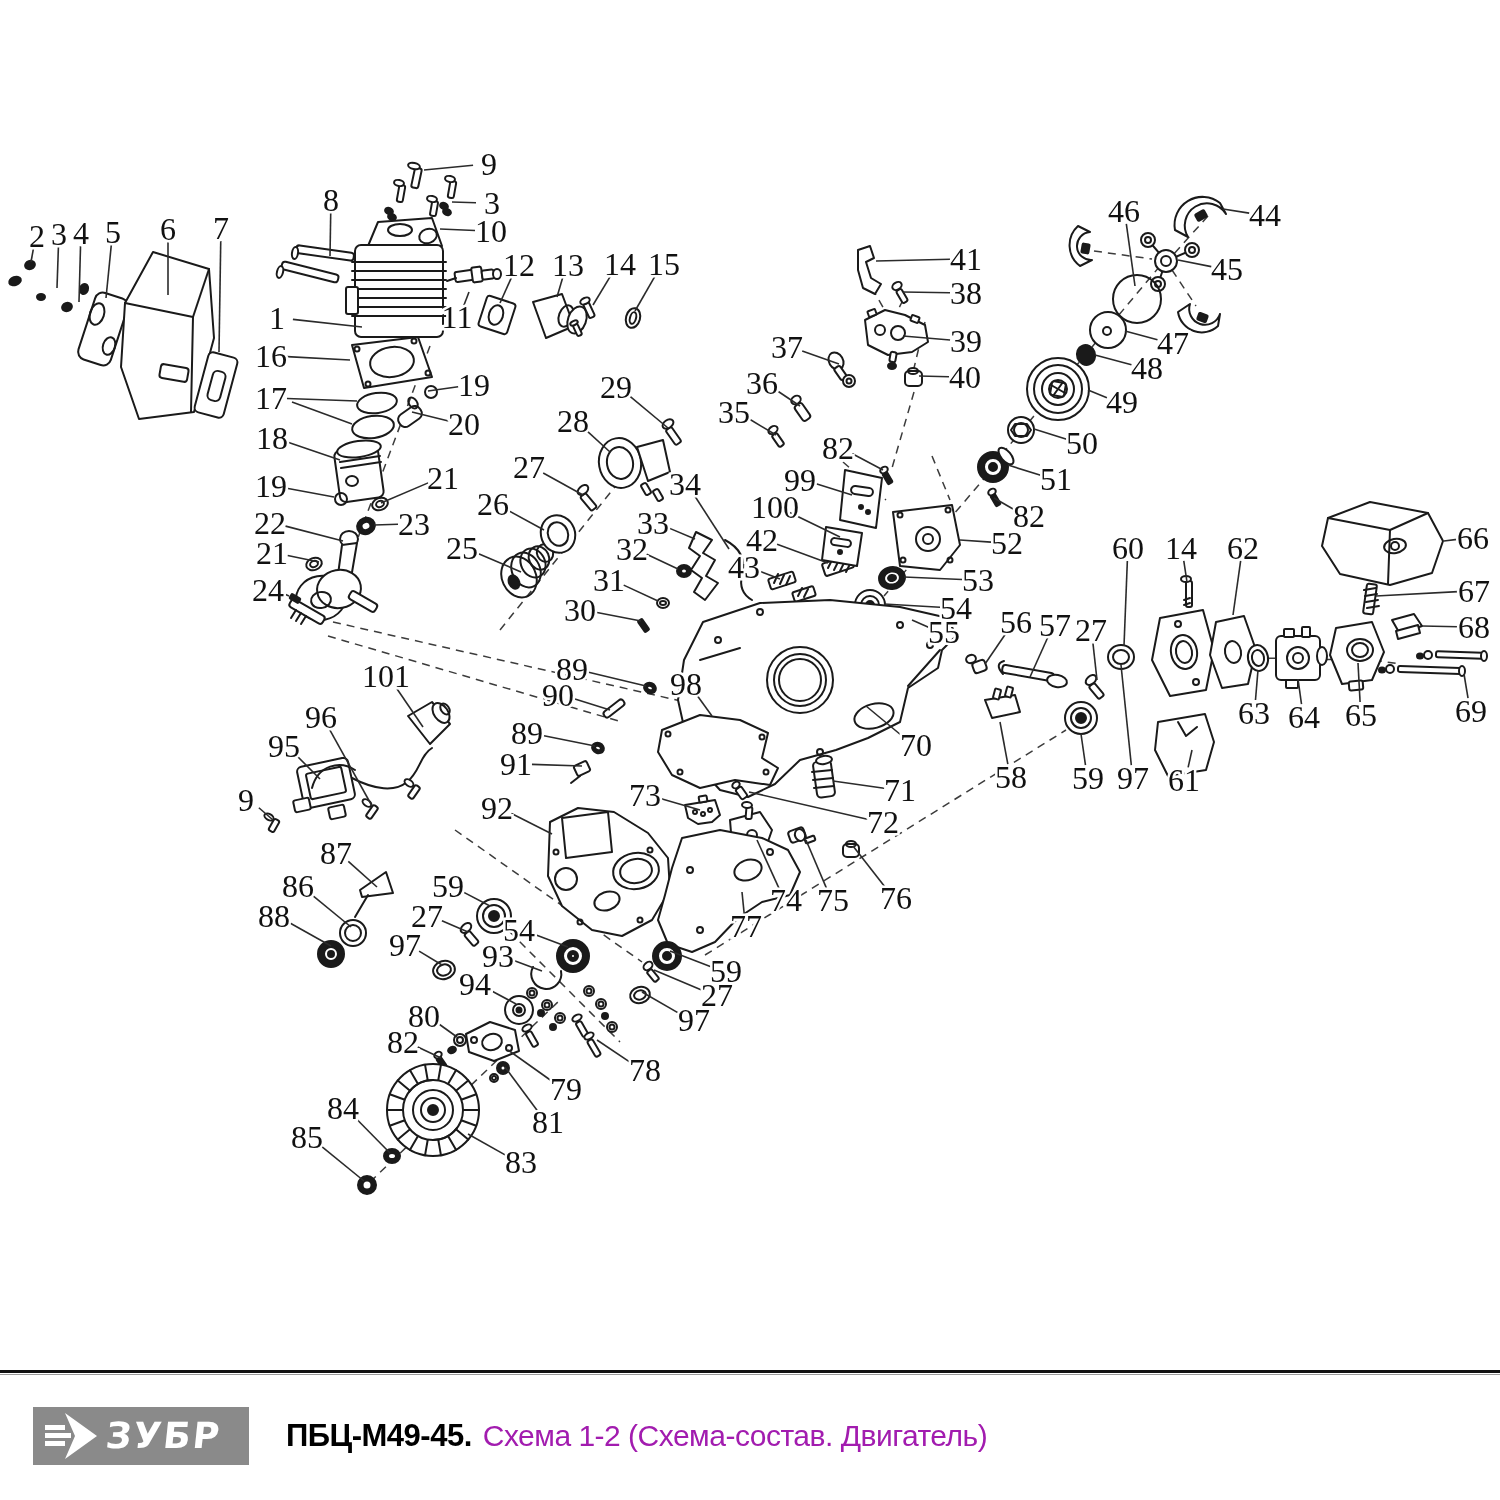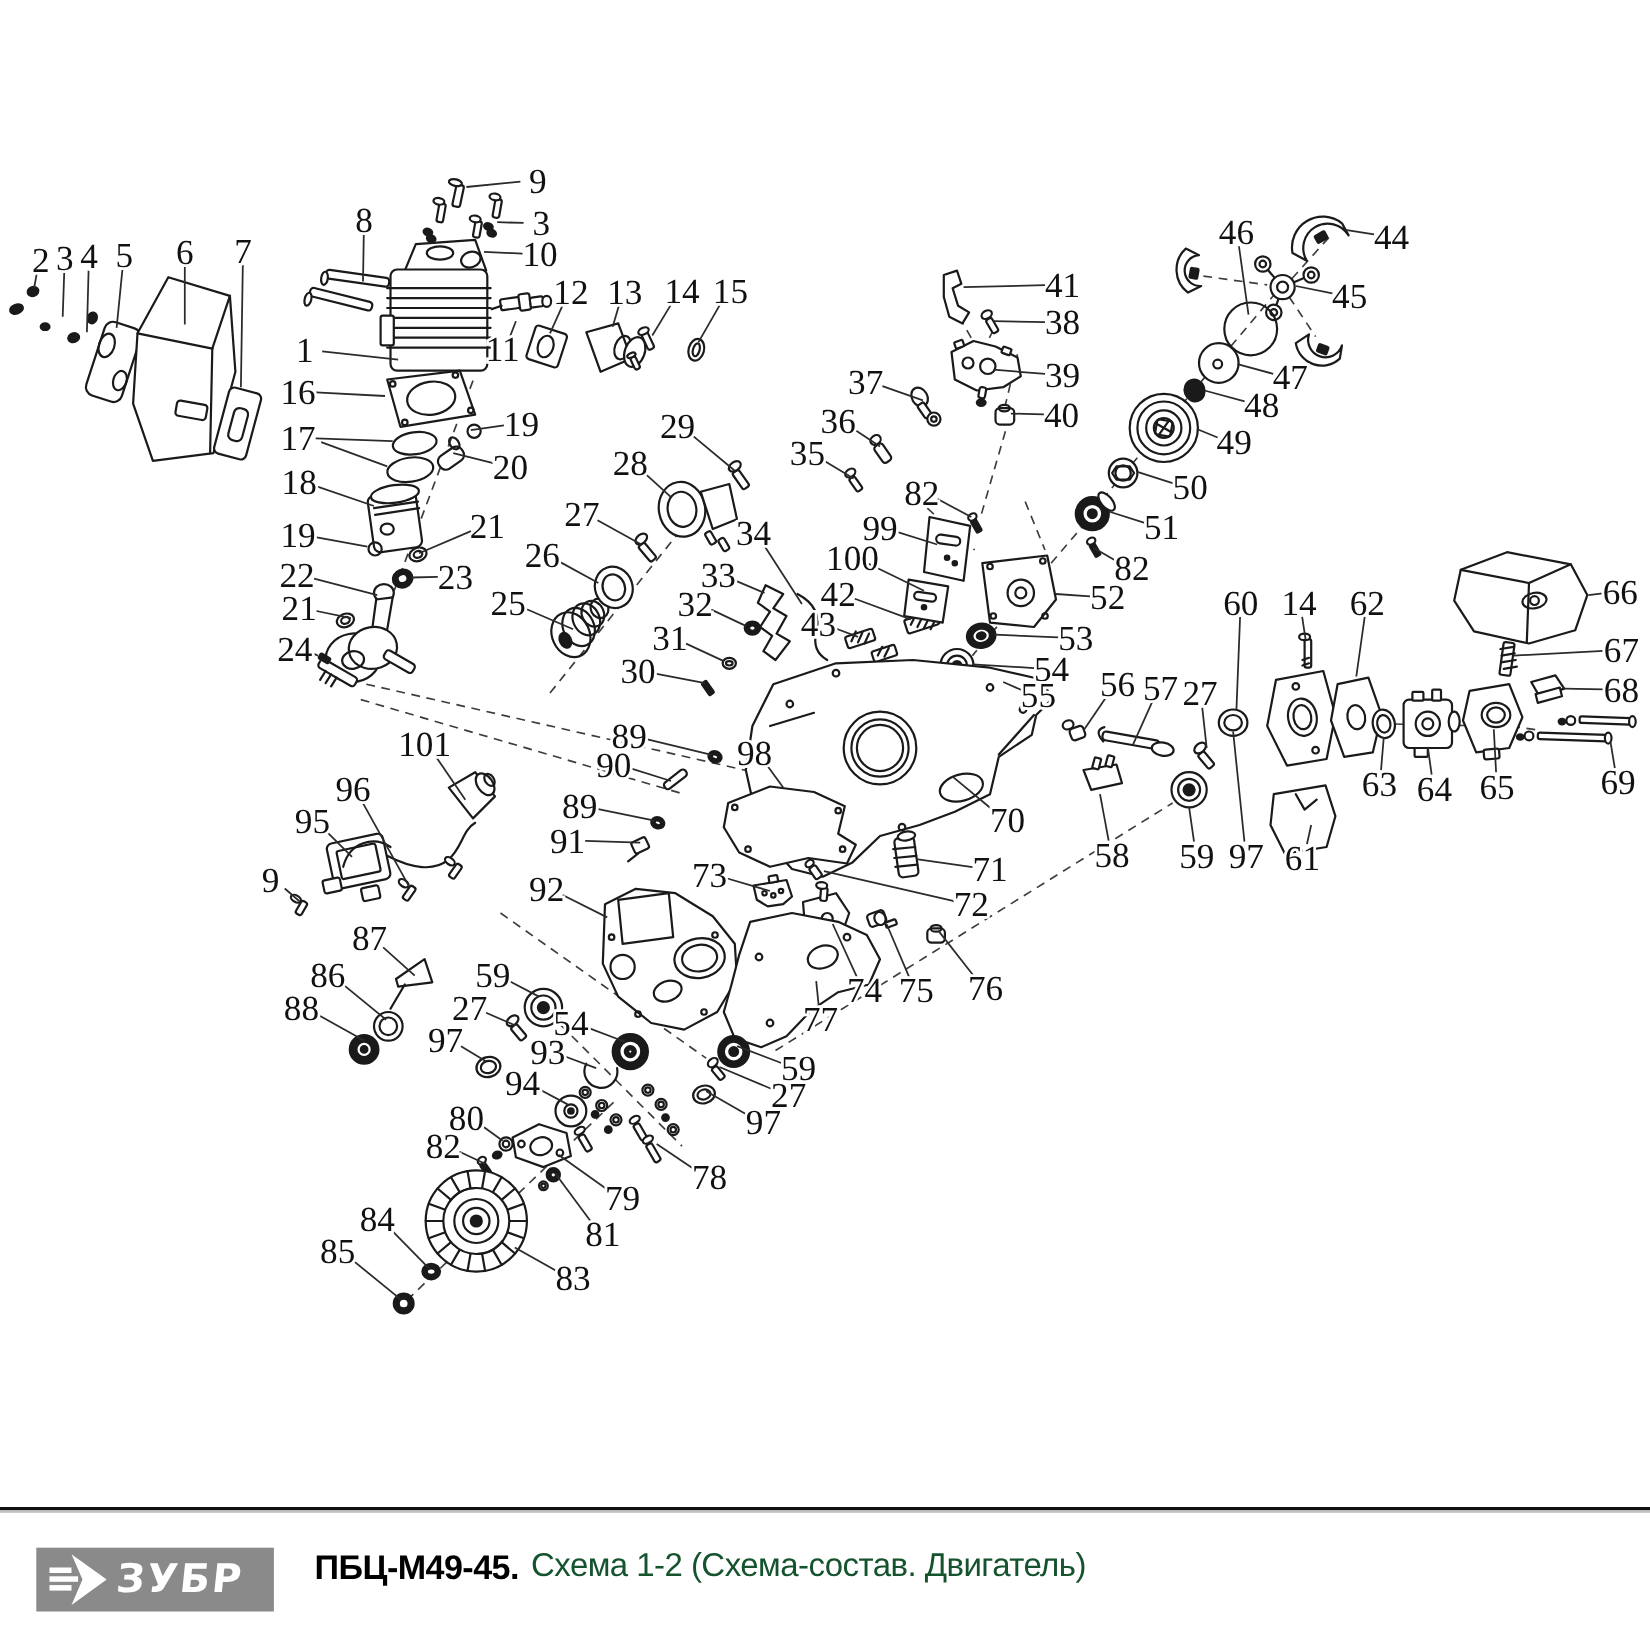--- a/index.html
+++ b/index.html
@@ -10,23 +10,23 @@
   #diagram-svg .leader{stroke:#2b2b2b;stroke-width:1.6;}
   #diagram-svg .dash{stroke:#3c3c3c;stroke-width:1.5;stroke-dasharray:8 6;fill:none;}
   #diagram-svg text{font:32px "Liberation Serif",serif;fill:#111;stroke:#fff;stroke-width:5px;
                     paint-order:stroke;text-anchor:middle;dominant-baseline:central;}
   .rule-black{position:absolute;left:0;top:1370px;width:1500px;height:3px;background:#111;}
   .rule-gray{position:absolute;left:0;top:1374px;width:1500px;height:1px;background:#9a9a9a;}
   .logo{position:absolute;left:33px;top:1407px;width:216px;height:58px;background:#8a8a8a;
         display:flex;align-items:center;box-sizing:border-box;padding-left:10px;gap:7px;}
   .logo-text{color:#fff;font-family:"DejaVu Sans",sans-serif;font-weight:800;font-size:36px;
              letter-spacing:2px;transform:skewX(-6deg);line-height:1;}
-  .title-row{position:absolute;left:286px;top:1407px;height:58px;display:flex;align-items:flex-start;}
+  .title-row{position:absolute;left:286px;top:1407px;height:58px;display:flex;align-items:center;}
   .model{font-weight:bold;font-size:31px;color:#000;letter-spacing:-0.5px;}
-  .subtitle{font-weight:normal;font-size:30px;color:#14532d;margin-left:11px;letter-spacing:-0.5px;}
+  .subtitle{font-weight:normal;font-size:30px;color:#a21caf;margin-left:11px;letter-spacing:-0.5px;}
 </style>
 </head>
 <body>
 
 <div id="stage">
   <svg id="diagram-svg" width="1500" height="1370" viewBox="0 0 1500 1370">
       <line x1="1208" y1="216" x2="1172" y2="256" class="dash"></line>
       <line x1="1160" y1="266" x2="997" y2="460" class="dash"></line>
       <line x1="1094" y1="251" x2="1152" y2="259" class="dash"></line>
       <line x1="1172" y1="270" x2="1196" y2="306" class="dash"></line>

